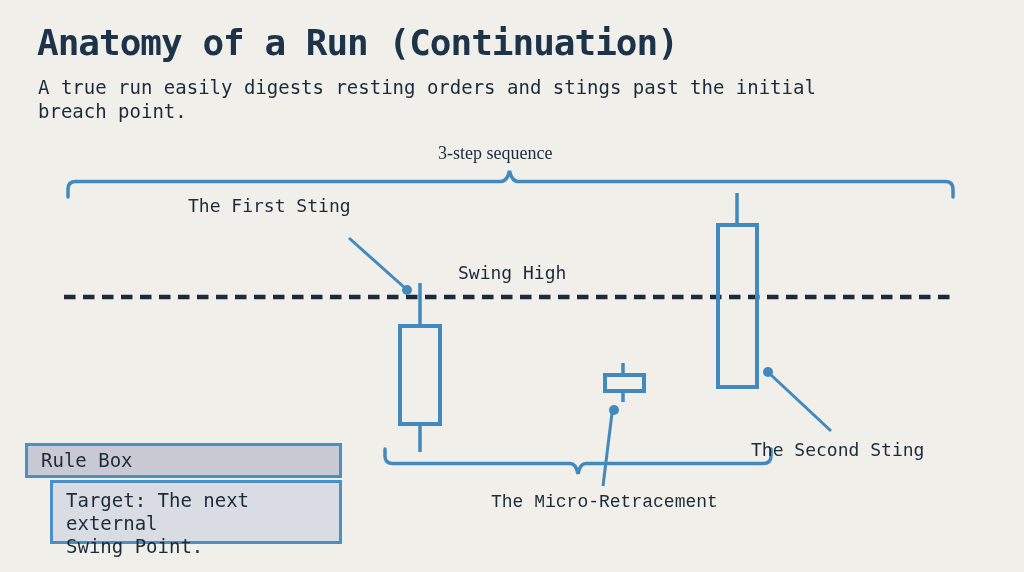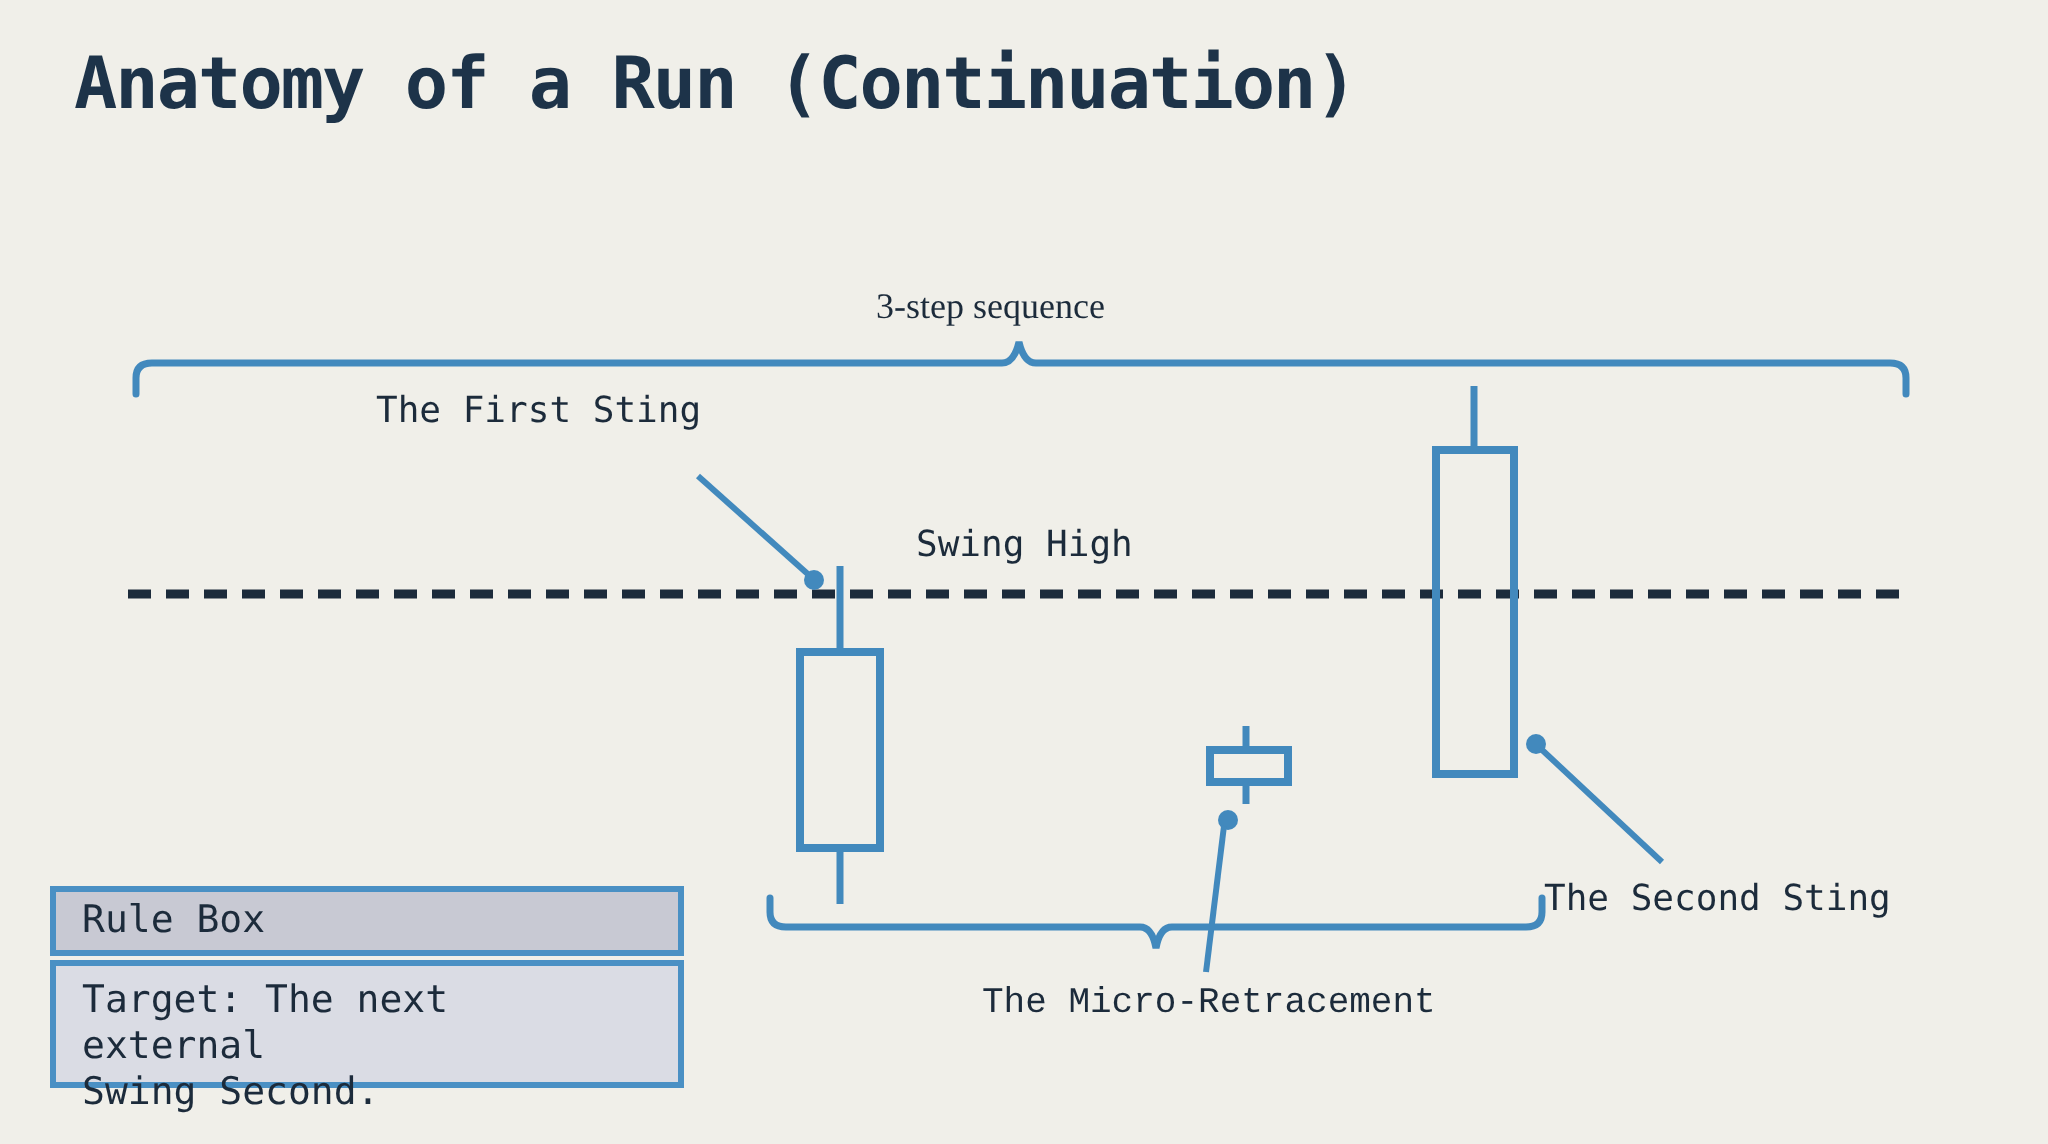--- a/index.html
+++ b/index.html
@@ -22,35 +22,35 @@
   .subtitle {
     position:absolute; left:38px; top:75px;
     font-size:19px; line-height:24px; color:var(--ink);
   }
   .label {
     position:absolute; font-size:18px; color:var(--ink); white-space:nowrap;
   }
   .lbl-sequence   { left:438px; top:143px;font-family:Liberation Serif, serif; }
   .lbl-firststing { left:188px; top:195px; }
   .lbl-swinghigh  { left:458px; top:262px; }
-  .lbl-secondsting{ left:772px; top:439px; }
+  .lbl-secondsting{ left:751px; top:439px; }
   .lbl-micro      { left:491px; top:492px;font-family:Liberation Mono, monospace; }
   svg .sa { stroke:var(--accent-blue); fill:none; }
   svg .fa { fill:var(--accent-blue); stroke:none; }
   svg .si { stroke:var(--ink); fill:none; }
   .rulebox { position:absolute; left:25px; top:443px; width:317px; }
   .rulebox-header {
     border:3px solid var(--rule-border); background:var(--rule-header-bg);
     height:35px; line-height:29px; padding:0 13px;
     font-size:19px; color:var(--ink);
   }
   .rulebox-body {
     margin-top:2px; border:3px solid var(--rule-border); background:var(--rule-body-bg);
     height:64px; padding:6px 13px;
-    font-size:19px; line-height:23px; color:var(--ink);
+    font-size:19px; line-height:23px; color:var(--ink);margin-left:25px;
   }
 </style>
 </head>
 <body>
 
 <div class="layer">
 
   <svg class="layer" viewBox="0 0 1024 572">
 
     <line class="si" x1="64" y1="297" x2="957" y2="297" stroke-width="4.5" stroke-dasharray="11.5,7.5"></line>
@@ -87,28 +87,32 @@
     <g>
       <circle class="fa" cx="768" cy="372" r="5"></circle>
       <line class="sa" x1="770" y1="374" x2="831" y2="431" stroke-width="3"></line>
     </g>
 
     <path class="sa" stroke-width="3.5" stroke-linecap="round" d="M385,449 L385,456 Q385,463.5 393,463.5 L570,463.5 Q576,463.5 578,474 Q580,463.5 586,463.5 L763,463.5 Q771,463.5 771,456 L771,449"></path>
   </svg>
 
   <div class="title">Anatomy of a Run (Continuation)</div>
 
+  <div class="subtitle">
+    <div>A true run easily digests resting orders and stings past the initial</div>
+    <div>breach point.</div>
+  </div>
 
   <div class="label lbl-sequence">3-step sequence</div>
   <div class="label lbl-firststing">The First Sting</div>
   <div class="label lbl-swinghigh">Swing High</div>
   <div class="label lbl-secondsting">The Second Sting</div>
   <div class="label lbl-micro">The Micro-Retracement</div>
 
   <div class="rulebox">
     <div class="rulebox-header">Rule Box</div>
     <div class="rulebox-body">
       <div>Target: The next external</div>
-      <div>Swing Second.</div>
+      <div>Swing Point.</div>
     </div>
   </div>
 
 </div>
 
 </body></html>

